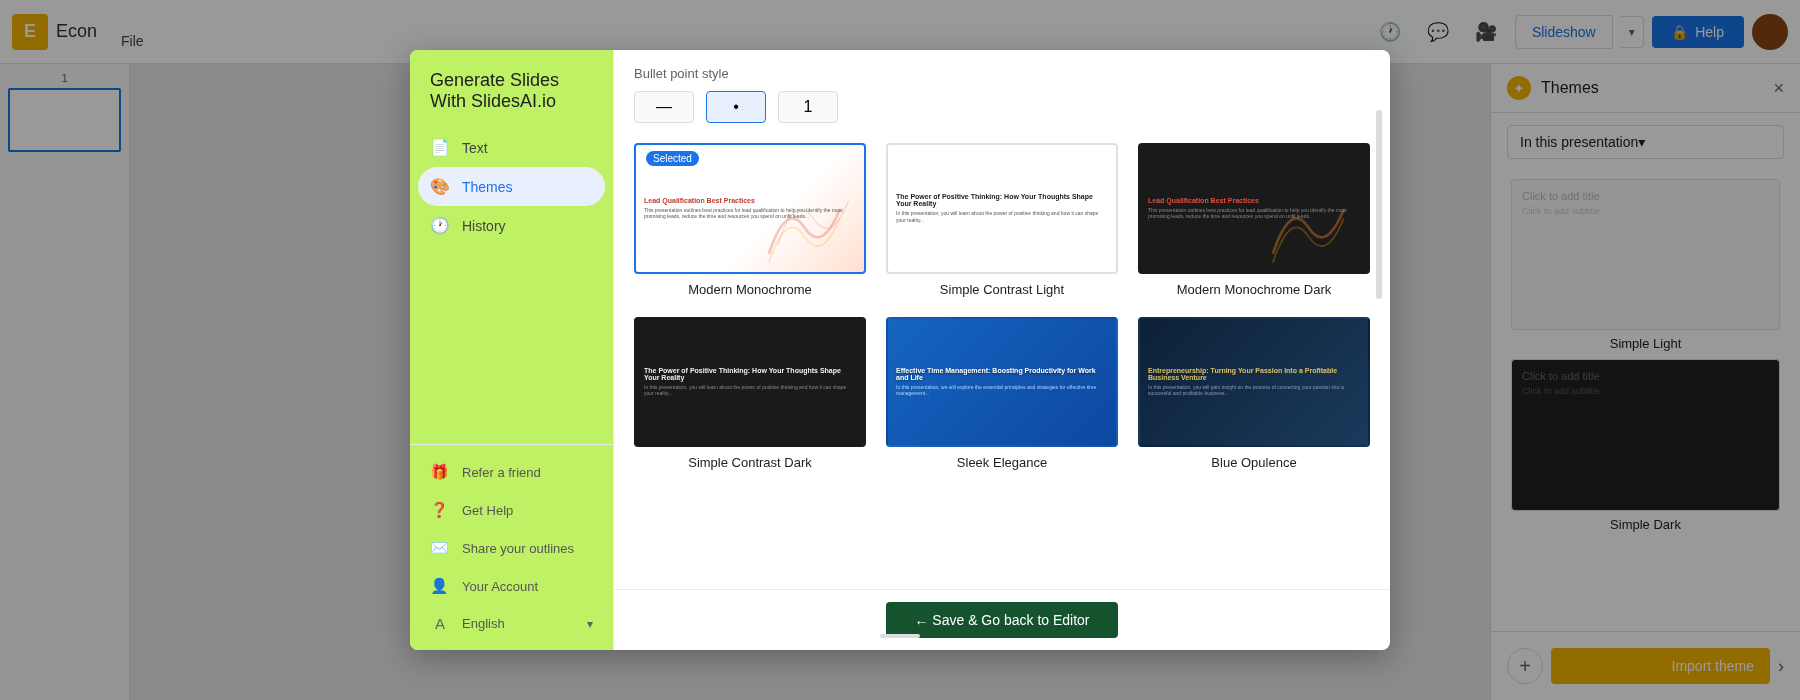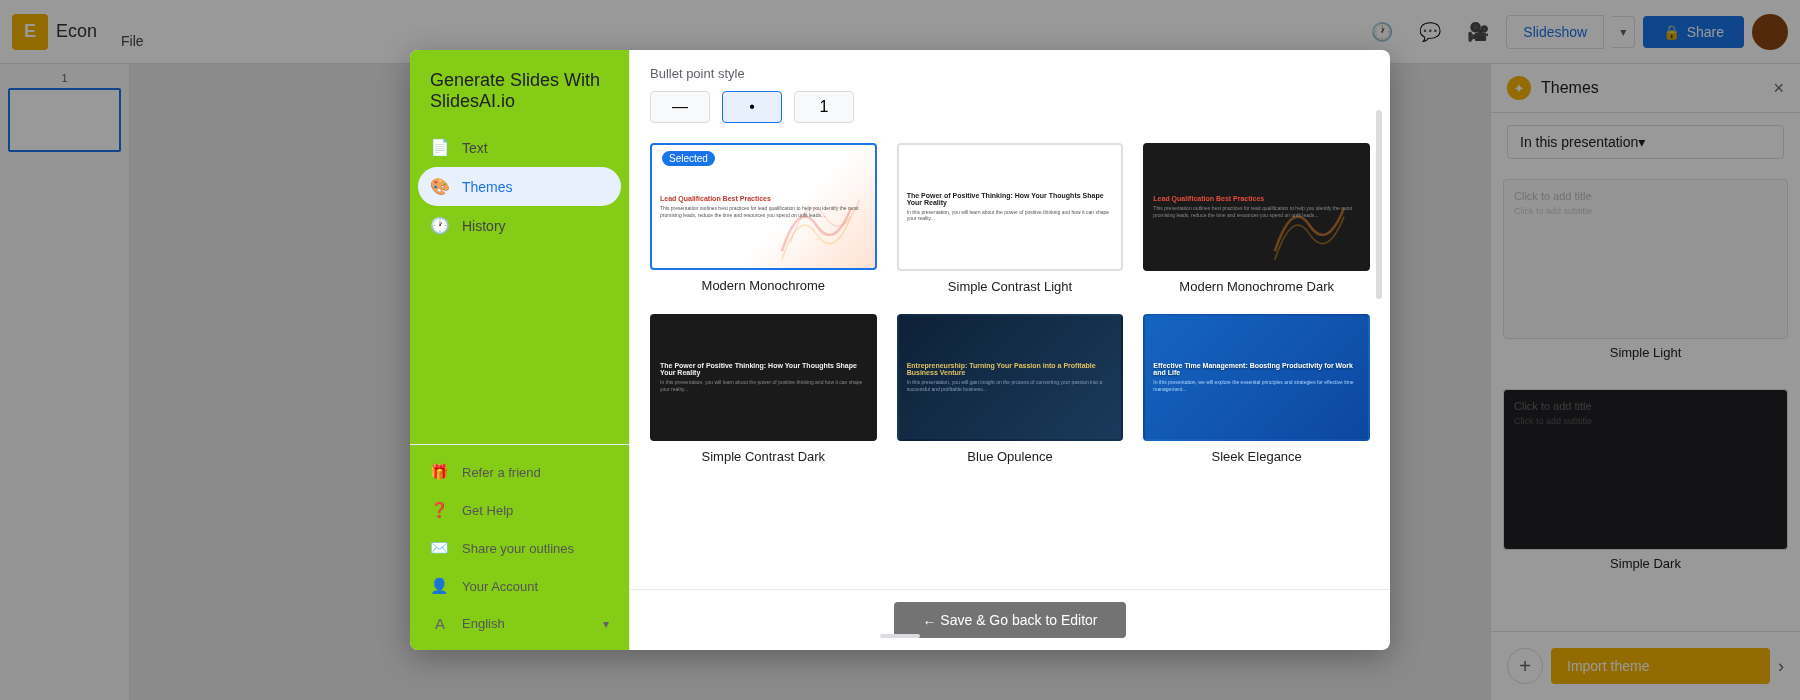--- a/index.html
+++ b/index.html
@@ -208,24 +208,24 @@
       padding: 8px 12px;
       font-size: 14px;
       color: #202124;
       display: flex;
       align-items: center;
       cursor: pointer;
     }
     .right-panel-themes {
       flex: 1;
       overflow-y: auto;
-      padding: 8px 12px;
+      padding: 8px 20px;
       display: flex;
       flex-direction: column;
-      gap: 29px;
+      gap: 8px;
     }
     .theme-card {
       cursor: pointer;
     }
     .theme-card-img {
       width: 100%;
       aspect-ratio: 16/9;
       border-radius: 4px;
       border: 1px solid #e0e0e0;
       display: flex;
@@ -258,21 +258,21 @@
     .import-theme-btn {
       flex: 1;
       background: #F4B400;
       color: #fff;
       border: none;
       border-radius: 4px;
       padding: 10px 16px;
       font-size: 14px;
       font-weight: 500;
       cursor: pointer;
-      text-align: left;
+      text-align: right;
     }
     .add-btn {
       width: 36px;
       height: 36px;
       border: 1px solid #dadce0;
       border-radius: 50%;
       background: #fff;
       font-size: 20px;
       color: #5f6368;
       cursor: pointer;
@@ -299,22 +299,22 @@
       box-shadow: 0 8px 32px rgba(0,0,0,0.3);
       width: 980px;
       height: 600px;
       display: flex;
       overflow: hidden;
       position: relative;
     }
 
     
     .modal-sidebar {
-      width: 220px;
-      background: #84cc16;
+      width: 204px;
+      background: #bef264;
       border-right: 1px solid #e8eaed;
       display: flex;
       flex-direction: column;
       padding: 0;
       flex-shrink: 0;
     }
     .modal-sidebar-header {
       padding: 20px 20px 16px;
       font-size: 18px;
       font-weight: 500;
@@ -517,21 +517,21 @@
 
     
     .modal-footer {
       padding: 12px 20px;
       border-top: 1px solid #e8eaed;
       display: flex;
       align-items: center;
       justify-content: center;
     }
     .save-btn {
-      background: #737373;
+      background: #14532d;
       color: #fff;
       border: none;
       border-radius: 4px;
       padding: 10px 28px;
       font-size: 14px;
       cursor: pointer;
       font-weight: 500;
       display: flex;
       align-items: center;
       gap: 8px;
@@ -570,21 +570,21 @@
     <span class="toolbar-title">Econ</span>
     <span class="toolbar-menu">File</span>
     <div class="toolbar-spacer"></div>
     <button class="toolbar-icon-btn">🕐</button>
     <button class="toolbar-icon-btn">💬</button>
     <button class="toolbar-icon-btn">🎥</button>
     <button class="toolbar-slideshow-btn">Slideshow</button>
     <button class="toolbar-slideshow-caret">▾</button>
     <button class="toolbar-share-btn">
       <span>🔒</span>
-      <span>Share</span>
+      <span>Help</span>
     </button>
     <div class="toolbar-avatar"></div>
   </div>
 
   <div class="main-area">
 
     <div class="slide-panel">
       <div class="slide-number">1</div>
       <div class="slide-thumb"></div>
     </div>
@@ -742,39 +742,39 @@
             <div class="theme-item-thumb thumb-simple-contrast-dark">
               <div class="thumb-content">
                 <div style="color:#f0f0f0; font-size:7px; font-weight:bold; margin-bottom:3px;">The Power of Positive Thinking: How Your Thoughts Shape Your Reality</div>
                 <div style="color:#888; font-size:5px; line-height:1.3;">In this presentation, you will learn about the power of positive thinking and how it can shape your reality...</div>
               </div>
             </div>
             <div class="theme-item-name">Simple Contrast Dark</div>
           </div>
 
           <div class="theme-item">
+            <div class="theme-item-thumb thumb-sleek-elegance">
+              <div class="thumb-content">
+                <div style="color:#fff; font-size:7px; font-weight:bold; margin-bottom:3px; text-shadow: 0 1px 2px rgba(0,0,0,0.5);">Effective Time Management: Boosting Productivity for Work and Life</div>
+                <div style="color:#aad4ff; font-size:5px; line-height:1.3;">In this presentation, we will explore the essential principles and strategies for effective time management...</div>
+              </div>
+            </div>
+            <div class="theme-item-name">Sleek Elegance</div>
+          </div>
+
+          <div class="theme-item">
             <div class="theme-item-thumb thumb-blue-opulence">
               <div class="thumb-content">
                 <div style="color:#e0c060; font-size:7px; font-weight:bold; margin-bottom:3px;">Entrepreneurship: Turning Your Passion into a Profitable Business Venture</div>
                 <div style="color:#8899bb; font-size:5px; line-height:1.3;">In this presentation, you will gain insight on the process of converting your passion into a successful and profitable business...</div>
               </div>
             </div>
             <div class="theme-item-name">Blue Opulence</div>
           </div>
 
-          <div class="theme-item">
-            <div class="theme-item-thumb thumb-sleek-elegance">
-              <div class="thumb-content">
-                <div style="color:#fff; font-size:7px; font-weight:bold; margin-bottom:3px; text-shadow: 0 1px 2px rgba(0,0,0,0.5);">Effective Time Management: Boosting Productivity for Work and Life</div>
-                <div style="color:#aad4ff; font-size:5px; line-height:1.3;">In this presentation, we will explore the essential principles and strategies for effective time management...</div>
-              </div>
-            </div>
-            <div class="theme-item-name">Sleek Elegance</div>
-          </div>
-
         </div>
 
       </div>
 
       <div class="modal-footer">
         <button class="save-btn">← Save &amp; Go back to Editor</button>
       </div>
 
       <div class="modal-scroll-indicator"></div>
 

